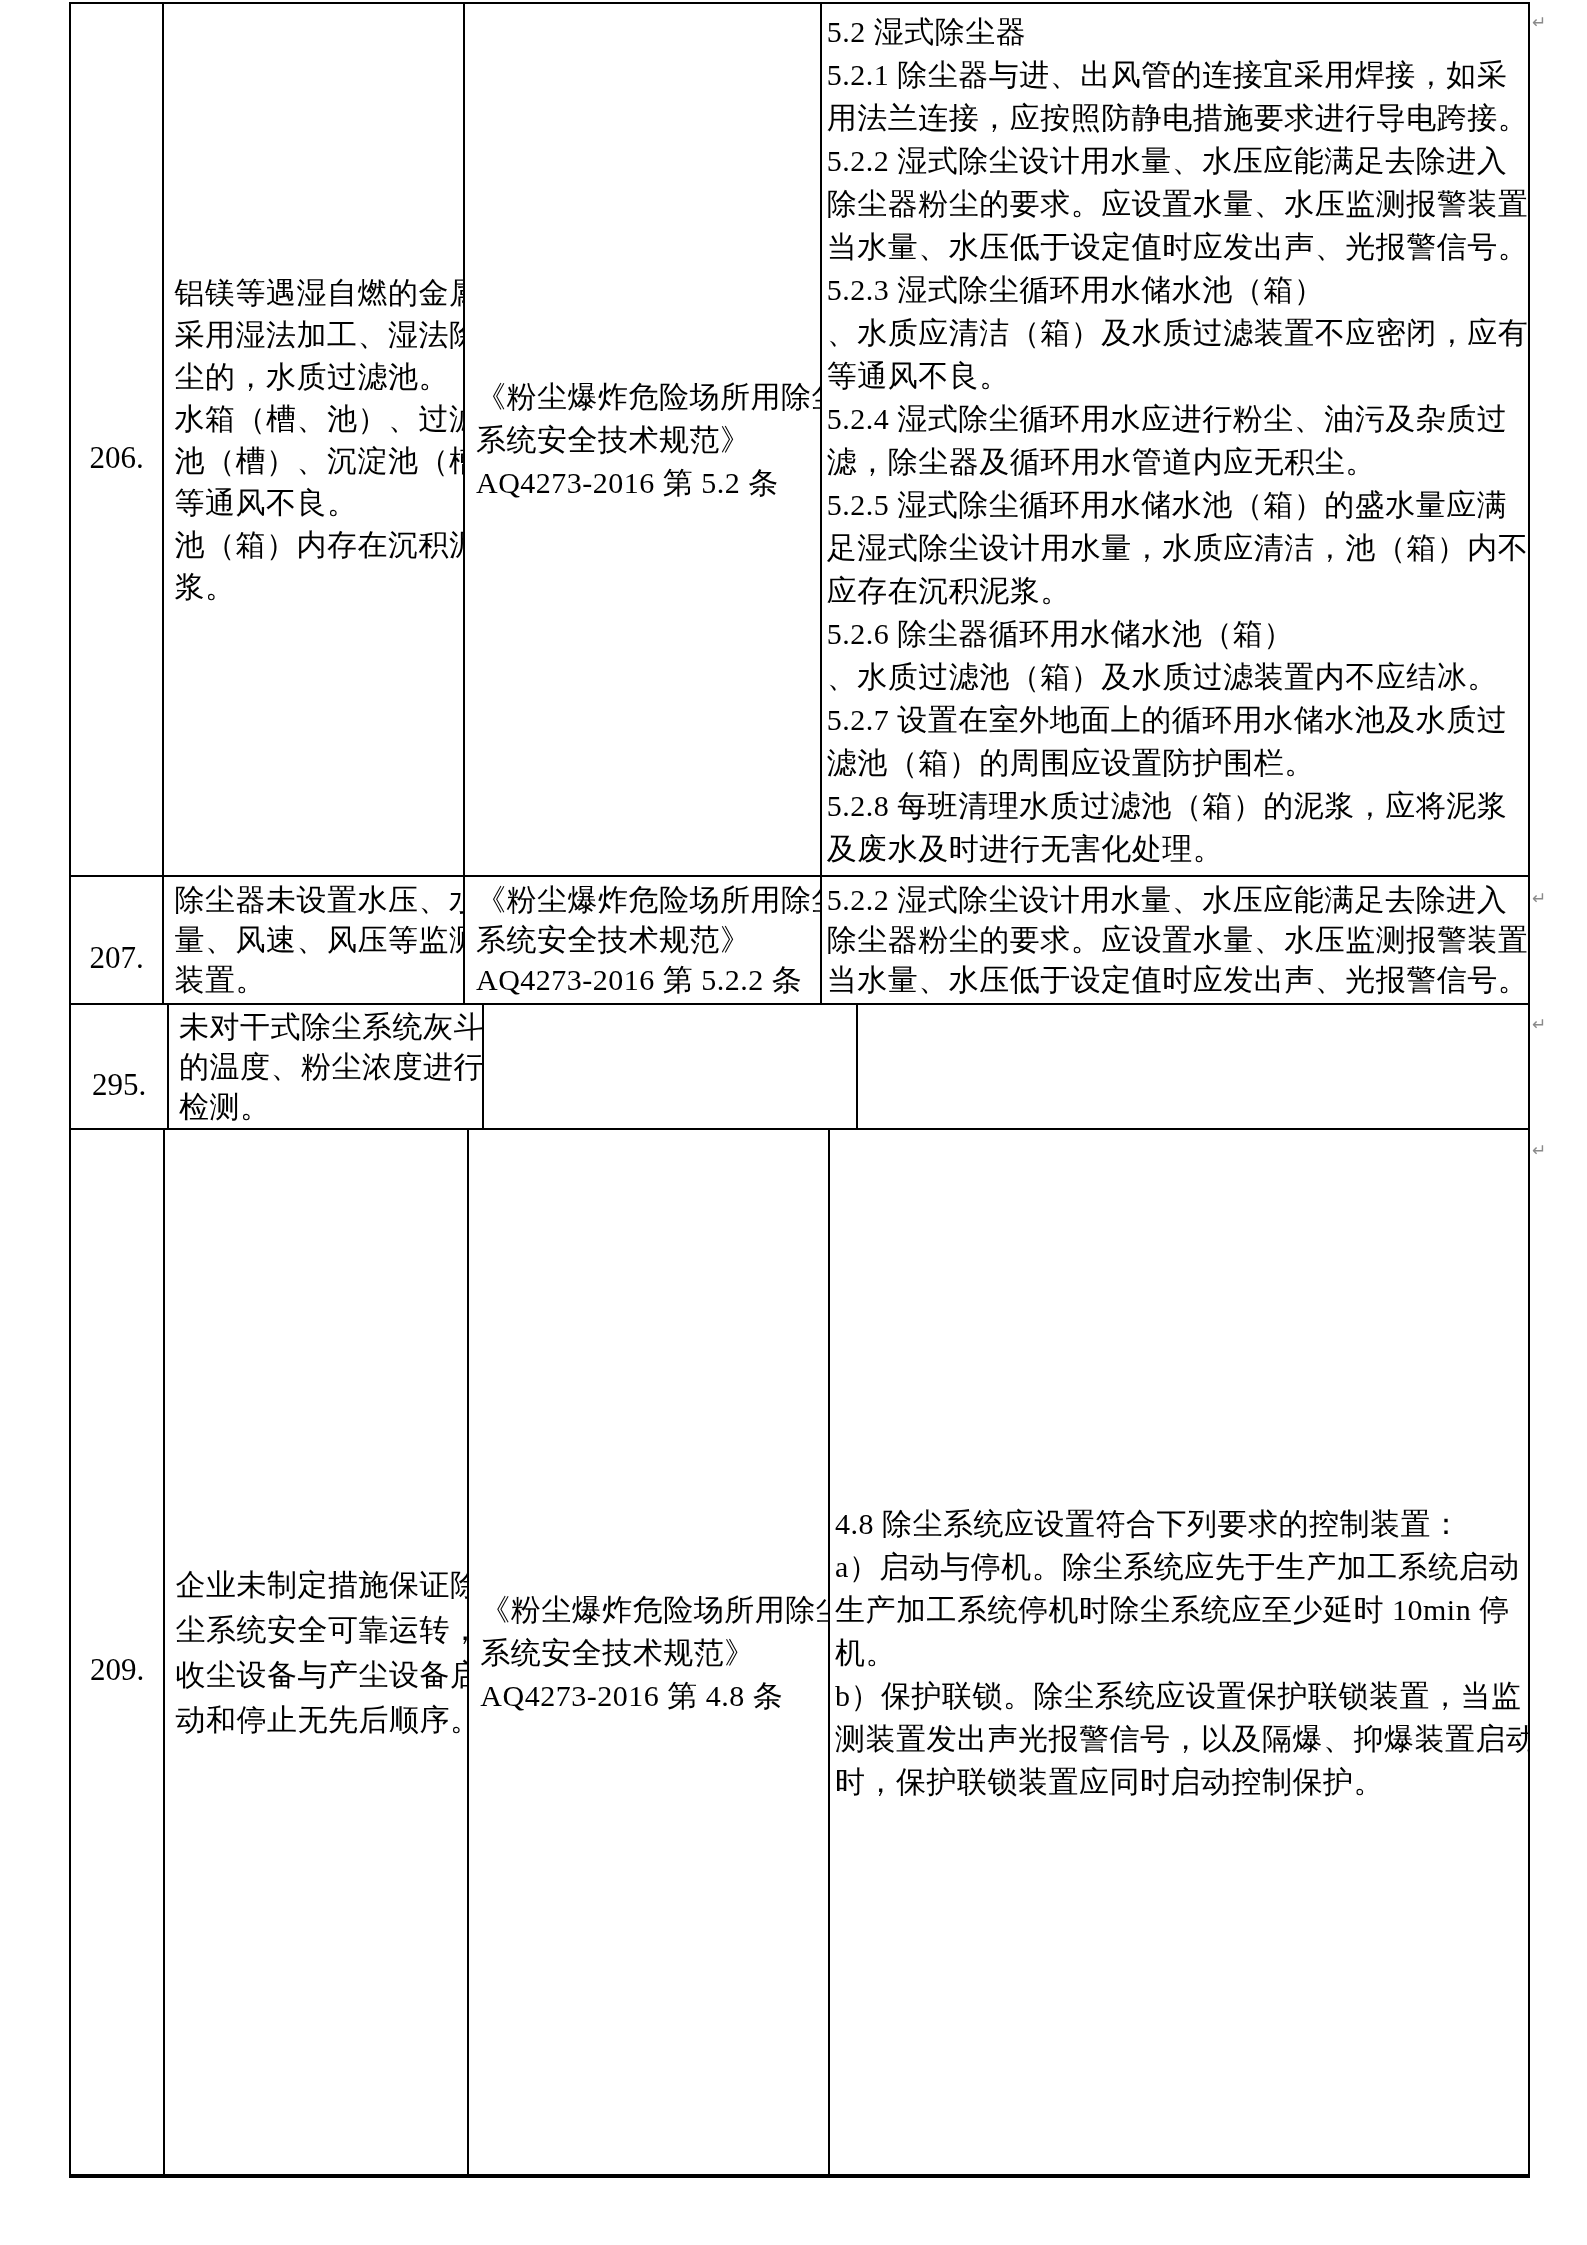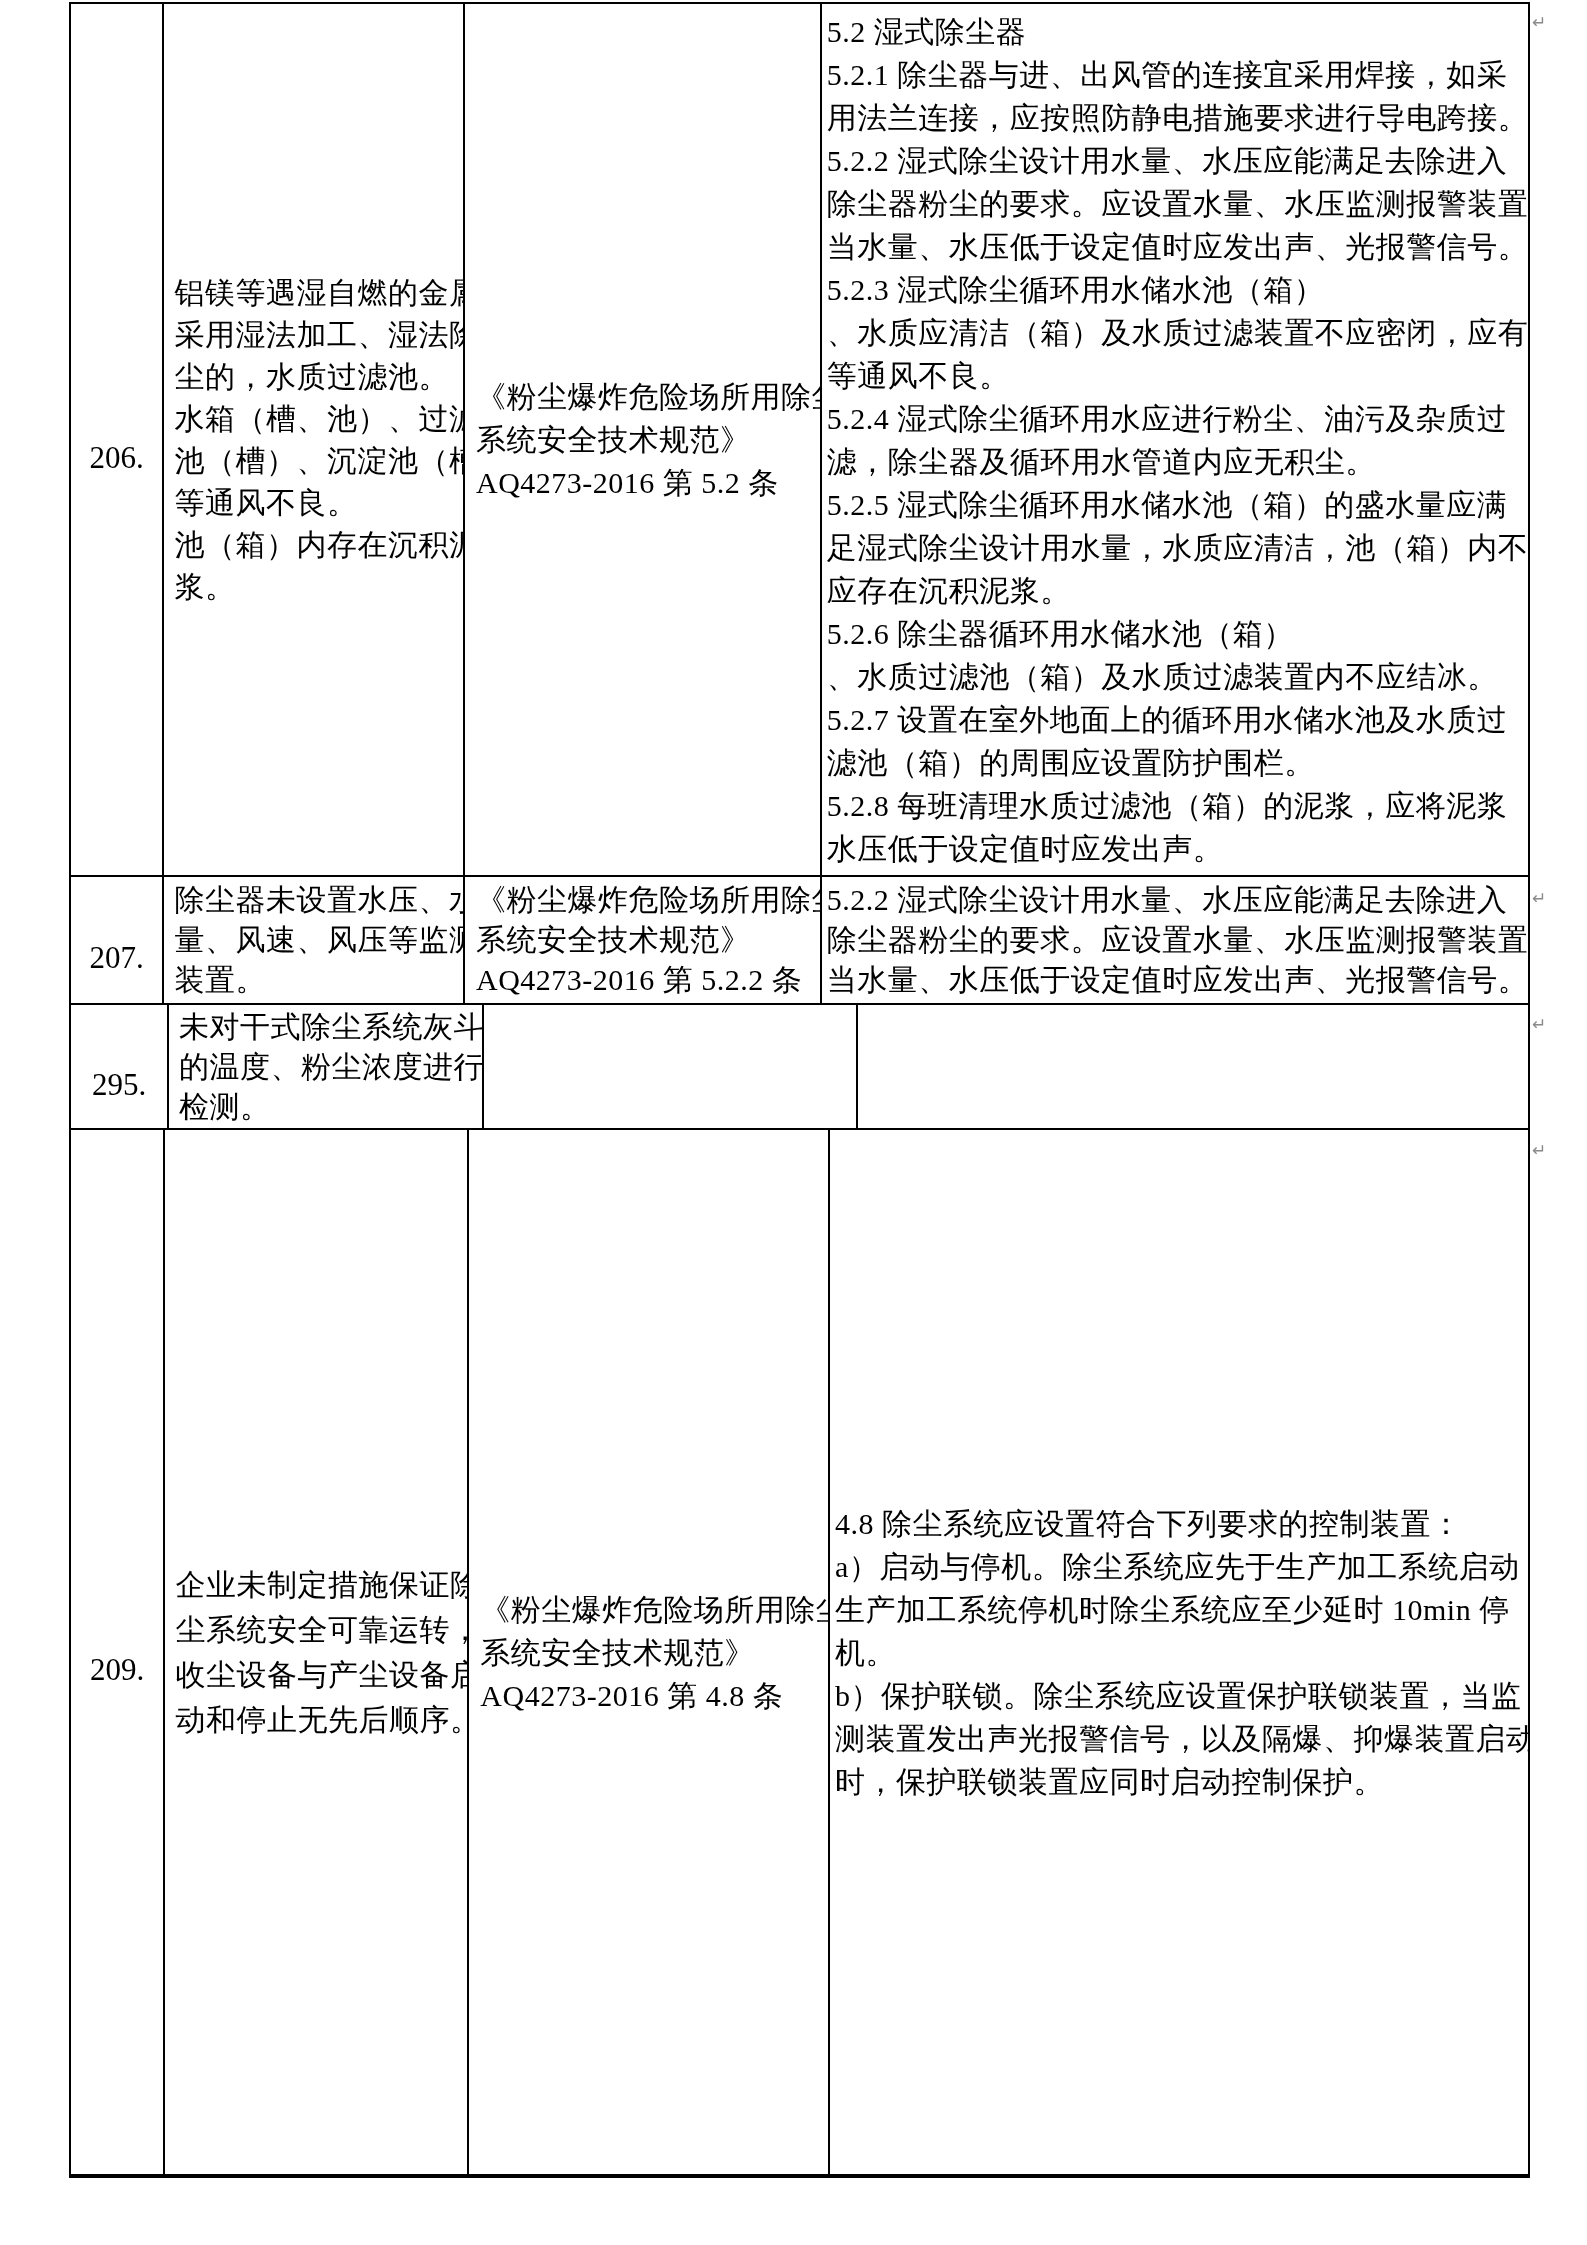--- a/index.html
+++ b/index.html
@@ -104,21 +104,21 @@
           <div class="tline">5.2.4 湿式除尘循环用水应进行粉尘、油污及杂质过</div>
           <div class="tline">滤，除尘器及循环用水管道内应无积尘。</div>
           <div class="tline">5.2.5 湿式除尘循环用水储水池（箱）的盛水量应满</div>
           <div class="tline">足湿式除尘设计用水量，水质应清洁，池（箱）内不</div>
           <div class="tline">应存在沉积泥浆。</div>
           <div class="tline">5.2.6 除尘器循环用水储水池（箱）</div>
           <div class="tline">、水质过滤池（箱）及水质过滤装置内不应结冰。</div>
           <div class="tline">5.2.7 设置在室外地面上的循环用水储水池及水质过</div>
           <div class="tline">滤池（箱）的周围应设置防护围栏。</div>
           <div class="tline">5.2.8 每班清理水质过滤池（箱）的泥浆，应将泥浆</div>
-          <div class="tline">水压低于设定值时应发出声。</div>
+          <div class="tline">及废水及时进行无害化处理。</div>
         </div>
     </div>
 
     <div class="trow r207">
       <div class="tcell c-num">
         <div class="num">207.</div>
       </div>
       <div class="tcell c-desc">
           <div class="tline">除尘器未设置水压、水</div>
           <div class="tline">量、风速、风压等监测</div>

